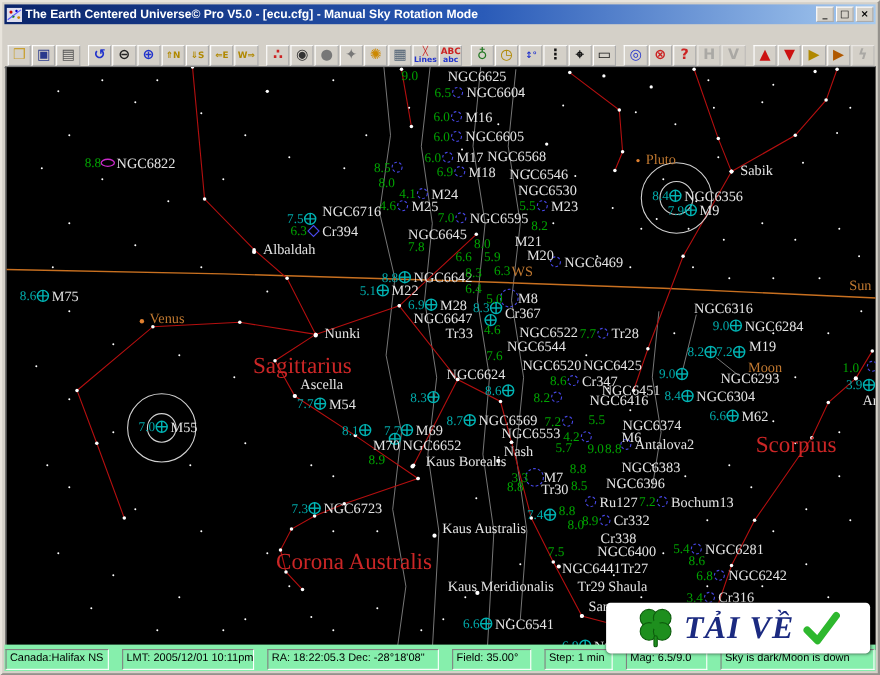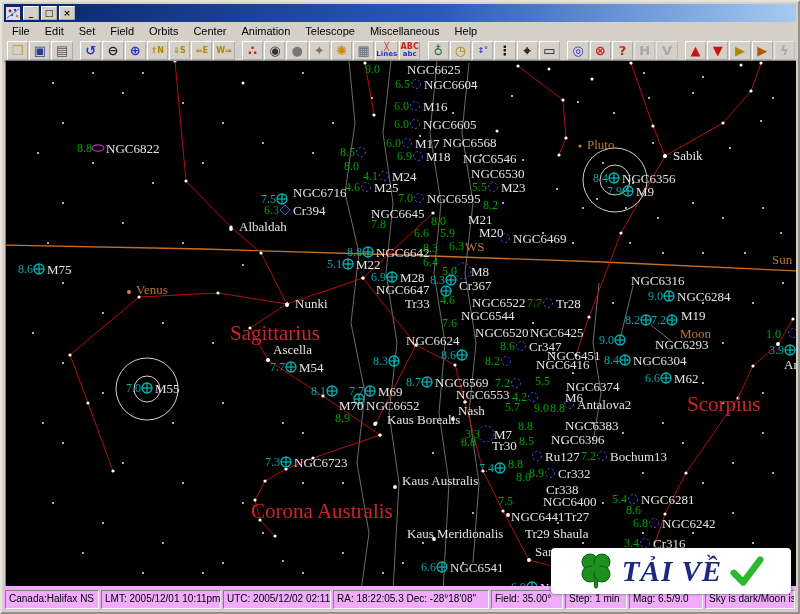--- a/index.html
+++ b/index.html
@@ -40,21 +40,21 @@
     font-size:13px;color:#e4e4e4;transform:translateY(-50%);line-height:13px;}
   .smag{position:absolute;white-space:nowrap;font-family:"Liberation Serif",serif;
     font-size:12px;transform:translateY(-50%);line-height:12px;}
   .mo{color:#00a300;} .mg{color:#00aaaa;}
   .const{position:absolute;white-space:nowrap;font-family:"Liberation Serif",serif;
     font-size:21px;color:#cb2626;transform:translateY(-50%);}
   .sol{position:absolute;white-space:nowrap;font-family:"Liberation Serif",serif;
     font-size:13px;color:#c07830;transform:translateY(-50%);}
   
   .statusbar{position:absolute;left:2px;bottom:2px;right:2px;height:22px;display:flex;
-    gap:2px;align-items:center;padding:2px 1px 0 1px;background:#f0abfc;}
+    gap:12px;align-items:center;padding:2px 1px 0 1px;background:#86efac;}
   .sb-panel{height:17px;line-height:16px;font-size:10px;color:#000;padding:0 3px;
     border:1px solid;border-color:#808080 #fff #fff #808080;white-space:nowrap;
     overflow:hidden;flex:0 0 auto;}
   
   .watermark{position:absolute;left:549px;top:546px;width:240px;height:46px;background:#fff;
     z-index:60;display:flex;align-items:center;justify-content:center;gap:8px;
     border-radius:4px;box-shadow:0 0 3px rgba(0,0,0,.6);}
   .wm-text{font-family:"Liberation Serif",serif;font-weight:bold;font-style:italic;
     font-size:29px;color:#1b2a80;letter-spacing:1px;}
 </style>
@@ -64,39 +64,28 @@
 <div class="window">
   <div class="titlebar">
     <svg class="title-icon" viewBox="0 0 14 13">
       <rect x="0" y="0" width="14" height="13" fill="#dde"></rect>
       <circle cx="4" cy="4" r="1.4" fill="#c00"></circle>
         <circle cx="9" cy="3" r="1.1" fill="#00c"></circle>
       <circle cx="6" cy="8" r="1.2" fill="#080"></circle>
         <circle cx="11" cy="9" r="1.3" fill="#c80"></circle>
       <path d="M1,11 L13,2" stroke="#55f" stroke-width="1" fill="none"></path>
     </svg>
+    <span class="title-text">The Earth Centered Universe© Pro V5.0 - [ecu.cfg] - Manual Sky Rotation Mode</span>
     <span class="tbtns">
       <button class="tbtn">_</button>
       <button class="tbtn">□</button>
       <button class="tbtn">×</button>
     </span>
   </div>
 
-  <div class="menubar" id="menubar">
-      <span class="menu-item">File</span>
-      <span class="menu-item">Edit</span>
-      <span class="menu-item">Set</span>
-      <span class="menu-item">Field</span>
-      <span class="menu-item">Orbits</span>
-      <span class="menu-item">Center</span>
-      <span class="menu-item">Animation</span>
-      <span class="menu-item">Telescope</span>
-      <span class="menu-item">Miscellaneous</span>
-      <span class="menu-item">Help</span>
-    </div>
   <div class="toolbar" id="toolbar">
       <button class="tb-btn">
         <span class="tb-glyph" style="color: rgb(200, 160, 48); font-size: 13px;">❒</span>
       </button>
       <button class="tb-btn">
         <span class="tb-glyph" style="color: rgb(42, 58, 140); font-size: 13px;">▣</span>
       </button>
       <button class="tb-btn">
         <span class="tb-glyph" style="color: rgb(85, 85, 85); font-size: 13px;">▤</span>
       </button>
@@ -717,21 +706,20 @@
         <div class="sol" style="left: 462px; top: 244px;">WS</div>
         <div class="const" style="left: 248px; top: 508px;">Corona Australis</div>
         <div class="const" style="left: 227px; top: 330px;">Sagittarius</div>
         <div class="const" style="left: 684px; top: 401px;">Scorpius</div>
       </div>
   </div>
 
   <div class="statusbar" id="statusbar">
       <div class="sb-panel" style="width: 86px;">Canada:Halifax NS</div>
       <div class="sb-panel" style="width: 112px;">LMT: 2005/12/01 10:11pm</div>
-      <div class="sb-panel" style="width: 100px;">UTC: 2005/12/02 02:11</div>
       <div class="sb-panel" style="width: 148px;">RA: 18:22:05.3 Dec: -28°18'08"</div>
       <div class="sb-panel" style="width: 64px;">Field: 35.00°</div>
       <div class="sb-panel" style="width: 54px;">Step: 1 min</div>
       <div class="sb-panel" style="width: 66px;">Mag: 6.5/9.0</div>
       <div class="sb-panel" style="flex: 1 1 0%;">Sky is dark/Moon is down</div>
     </div>
 
   <div class="watermark">
     <svg width="36" height="38" viewBox="0 0 36 38">
       <g fill="#1e8f1e" stroke="#0c5c0c" stroke-width="1">

